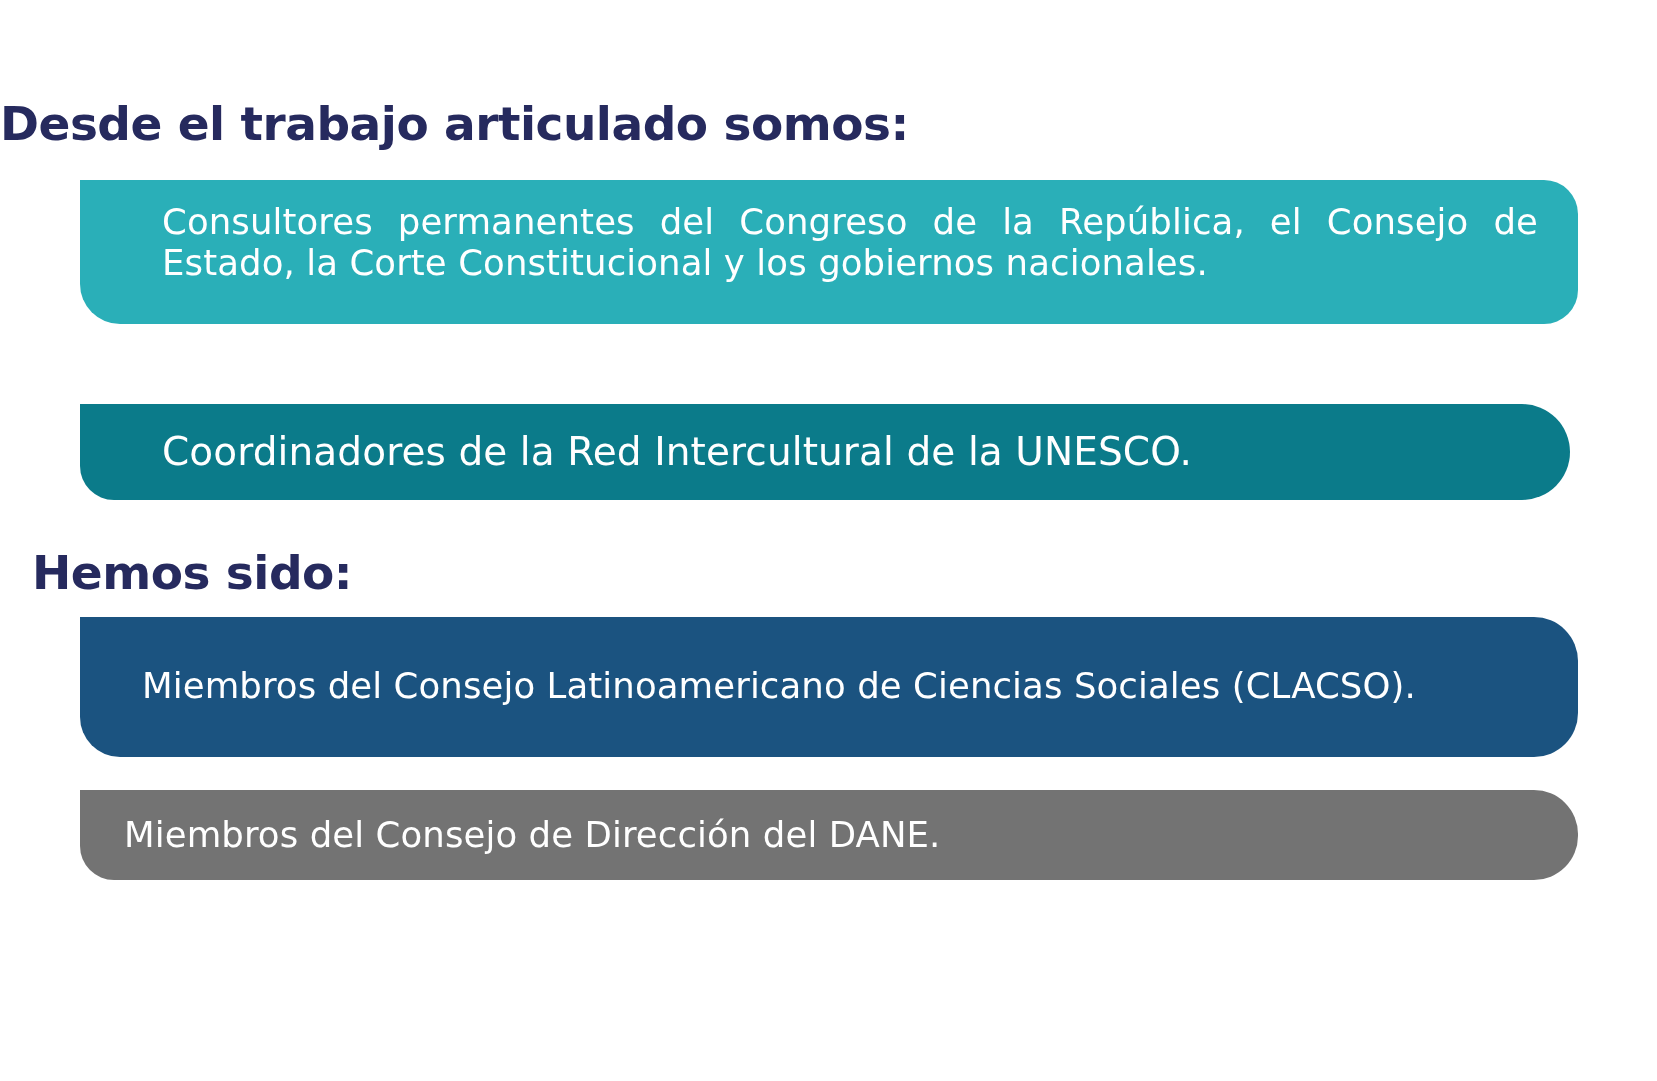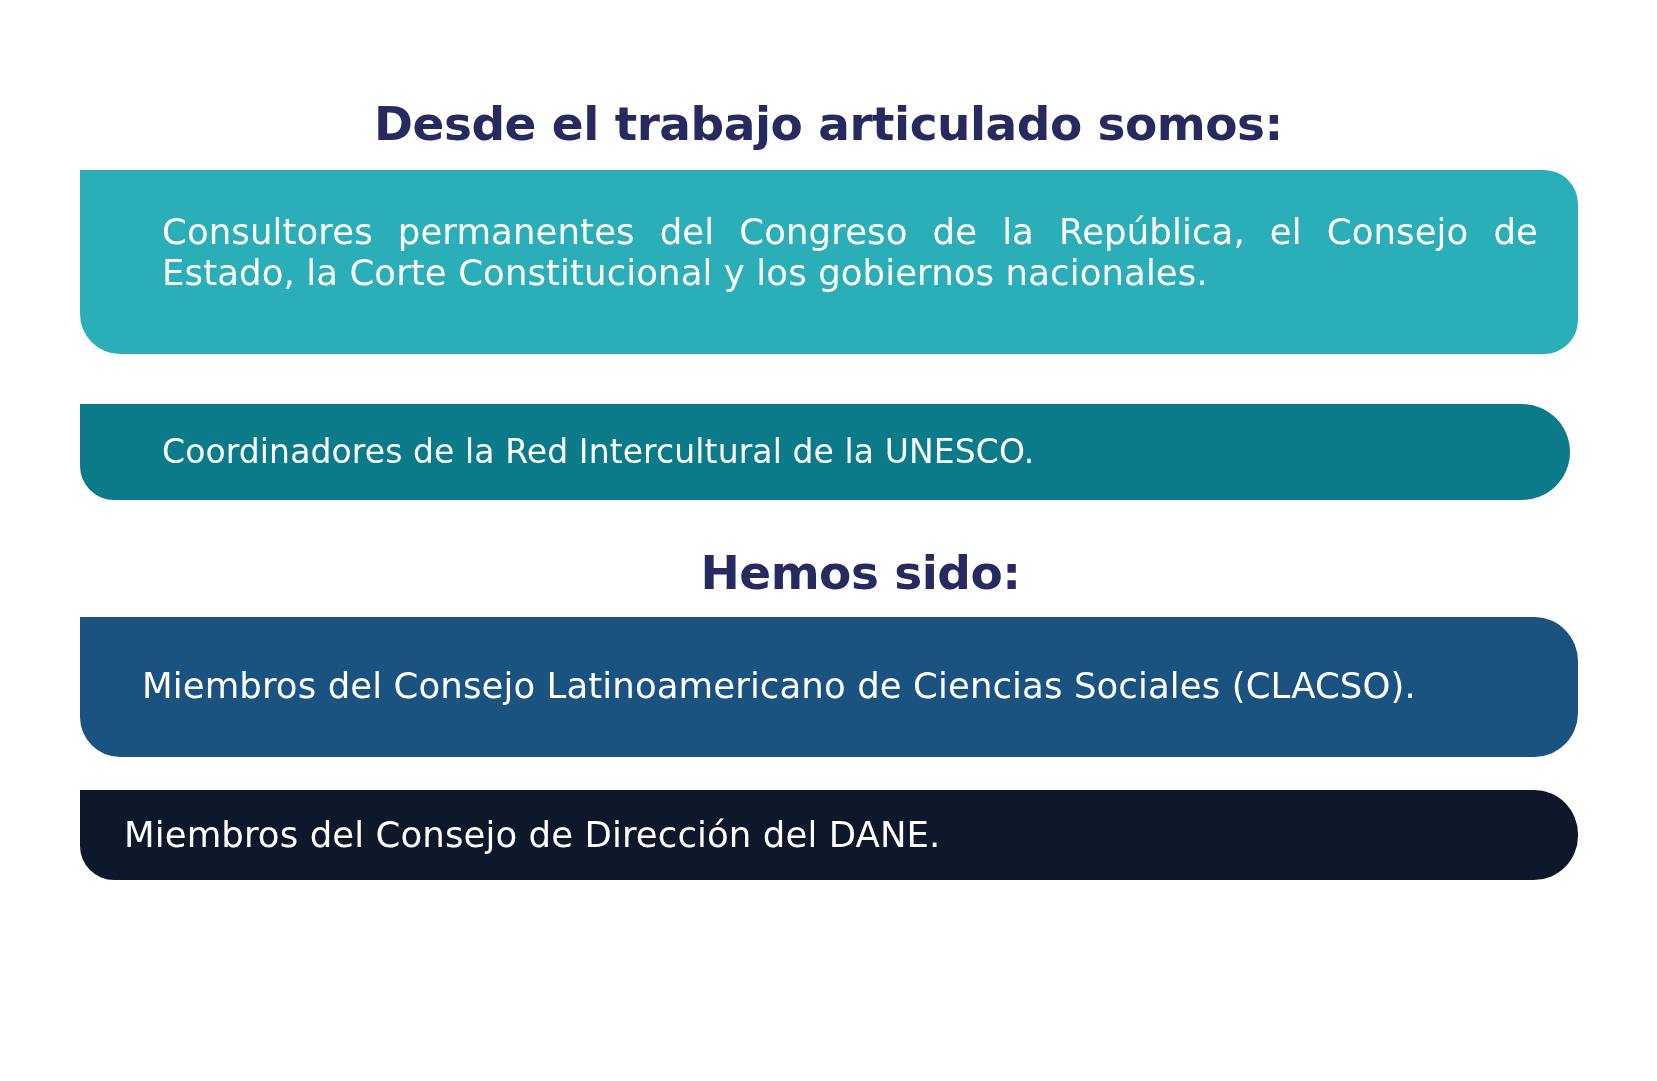--- a/index.html
+++ b/index.html
@@ -21,21 +21,20 @@
     width: 1657px;
     height: 1081px;
     background: #ffffff;
   }
 
   
   .heading {
     position: absolute;
     left: 0;
     width: 1657px;
-    text-align: center;
     font-family: "DejaVu Sans", "Liberation Sans", sans-serif;
     font-weight: 700;
     letter-spacing: -0.5px;
     color: #262a5e;
     white-space: nowrap;
   }
   #heading-one {
     top: 96px;
     font-size: 47px;
     line-height: 56px;
@@ -65,23 +64,23 @@
     text-justify: inter-word;
     letter-spacing: 0.1px;
   }
   .bar-text.nojust {
     text-align: left;
   }
 
   
   #bar-consultores {
     left: 80px;
-    top: 170px;
+    top: 180px;
     width: 1498px;
-    height: 184px;
+    height: 144px;
     background: #2aafb8;
     border-radius: 0 34px 34px 40px;
     padding: 0 40px 16px 82px;
   }
   #bar-consultores .bar-text {
     font-size: 35.5px;
     line-height: 41px;
     margin-top: -4px;
   }
 
@@ -89,21 +88,21 @@
   #bar-coordinadores {
     left: 80px;
     top: 404px;
     width: 1490px;
     height: 96px;
     background: #0b7b8a;
     border-radius: 0 48px 48px 34px;
     padding: 0 40px 0 82px;
   }
   #bar-coordinadores .bar-text {
-    font-size: 33px;
+    font-size: 39px;
     line-height: 42px;
   }
 
   
   #bar-clacso {
     left: 80px;
     top: 617px;
     width: 1498px;
     height: 140px;
     background: #1b5380;
@@ -145,17 +144,17 @@
   <div class="bar" id="bar-coordinadores" style="background: rgb(11, 123, 138);">
     <span class="bar-text nojust" style="color: rgb(255, 255, 255);">Coordinadores de la Red Intercultural de la UNESCO.</span>
   </div>
 
   <div class="heading" id="heading-two" style="color: rgb(38, 42, 94);">Hemos sido:</div>
 
   <div class="bar" id="bar-clacso" style="background: rgb(27, 83, 128);">
     <span class="bar-text" style="color: rgb(255, 255, 255);">Miembros del Consejo Latinoamericano de Ciencias Sociales (CLACSO).</span>
   </div>
 
-  <div class="bar" id="bar-dane" style="background: #0f172a; padding-left: 44px;">
+  <div class="bar" id="bar-dane" style="background: #737373; padding-left: 44px;">
     <span class="bar-text nojust" style="color: rgb(255, 255, 255);">Miembros del Consejo de Dirección del DANE.</span>
   </div>
 
 </div>
 
 </body></html>

